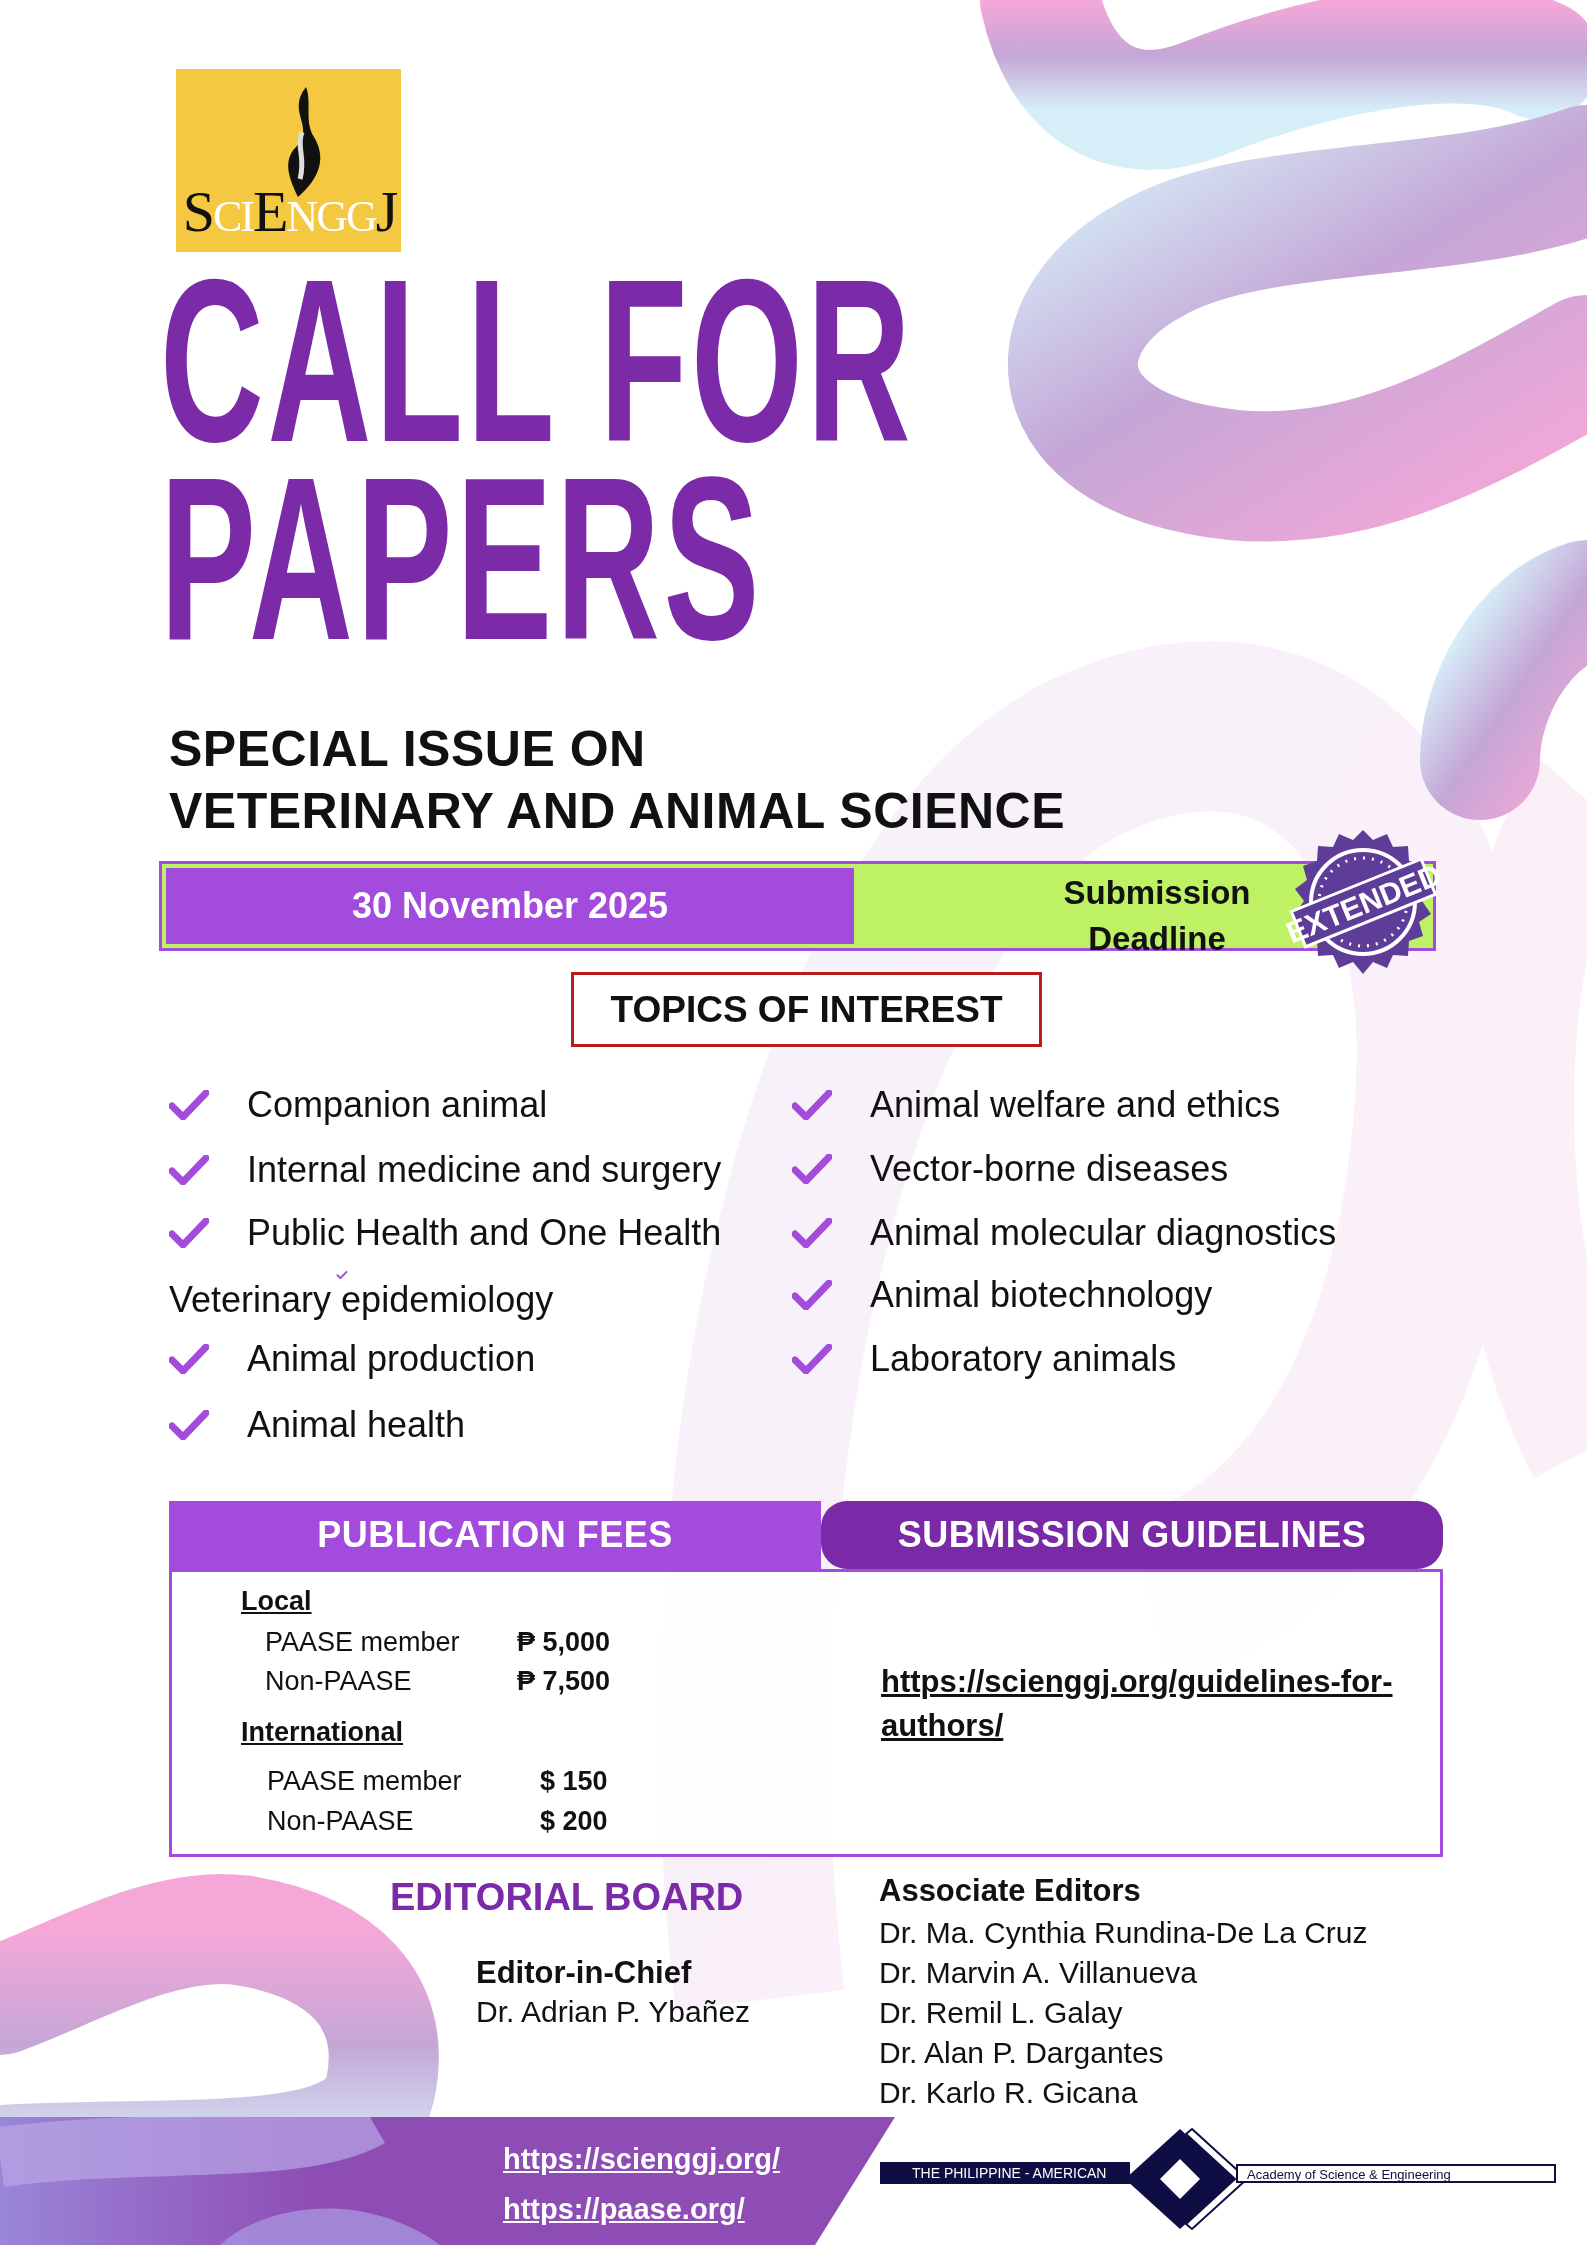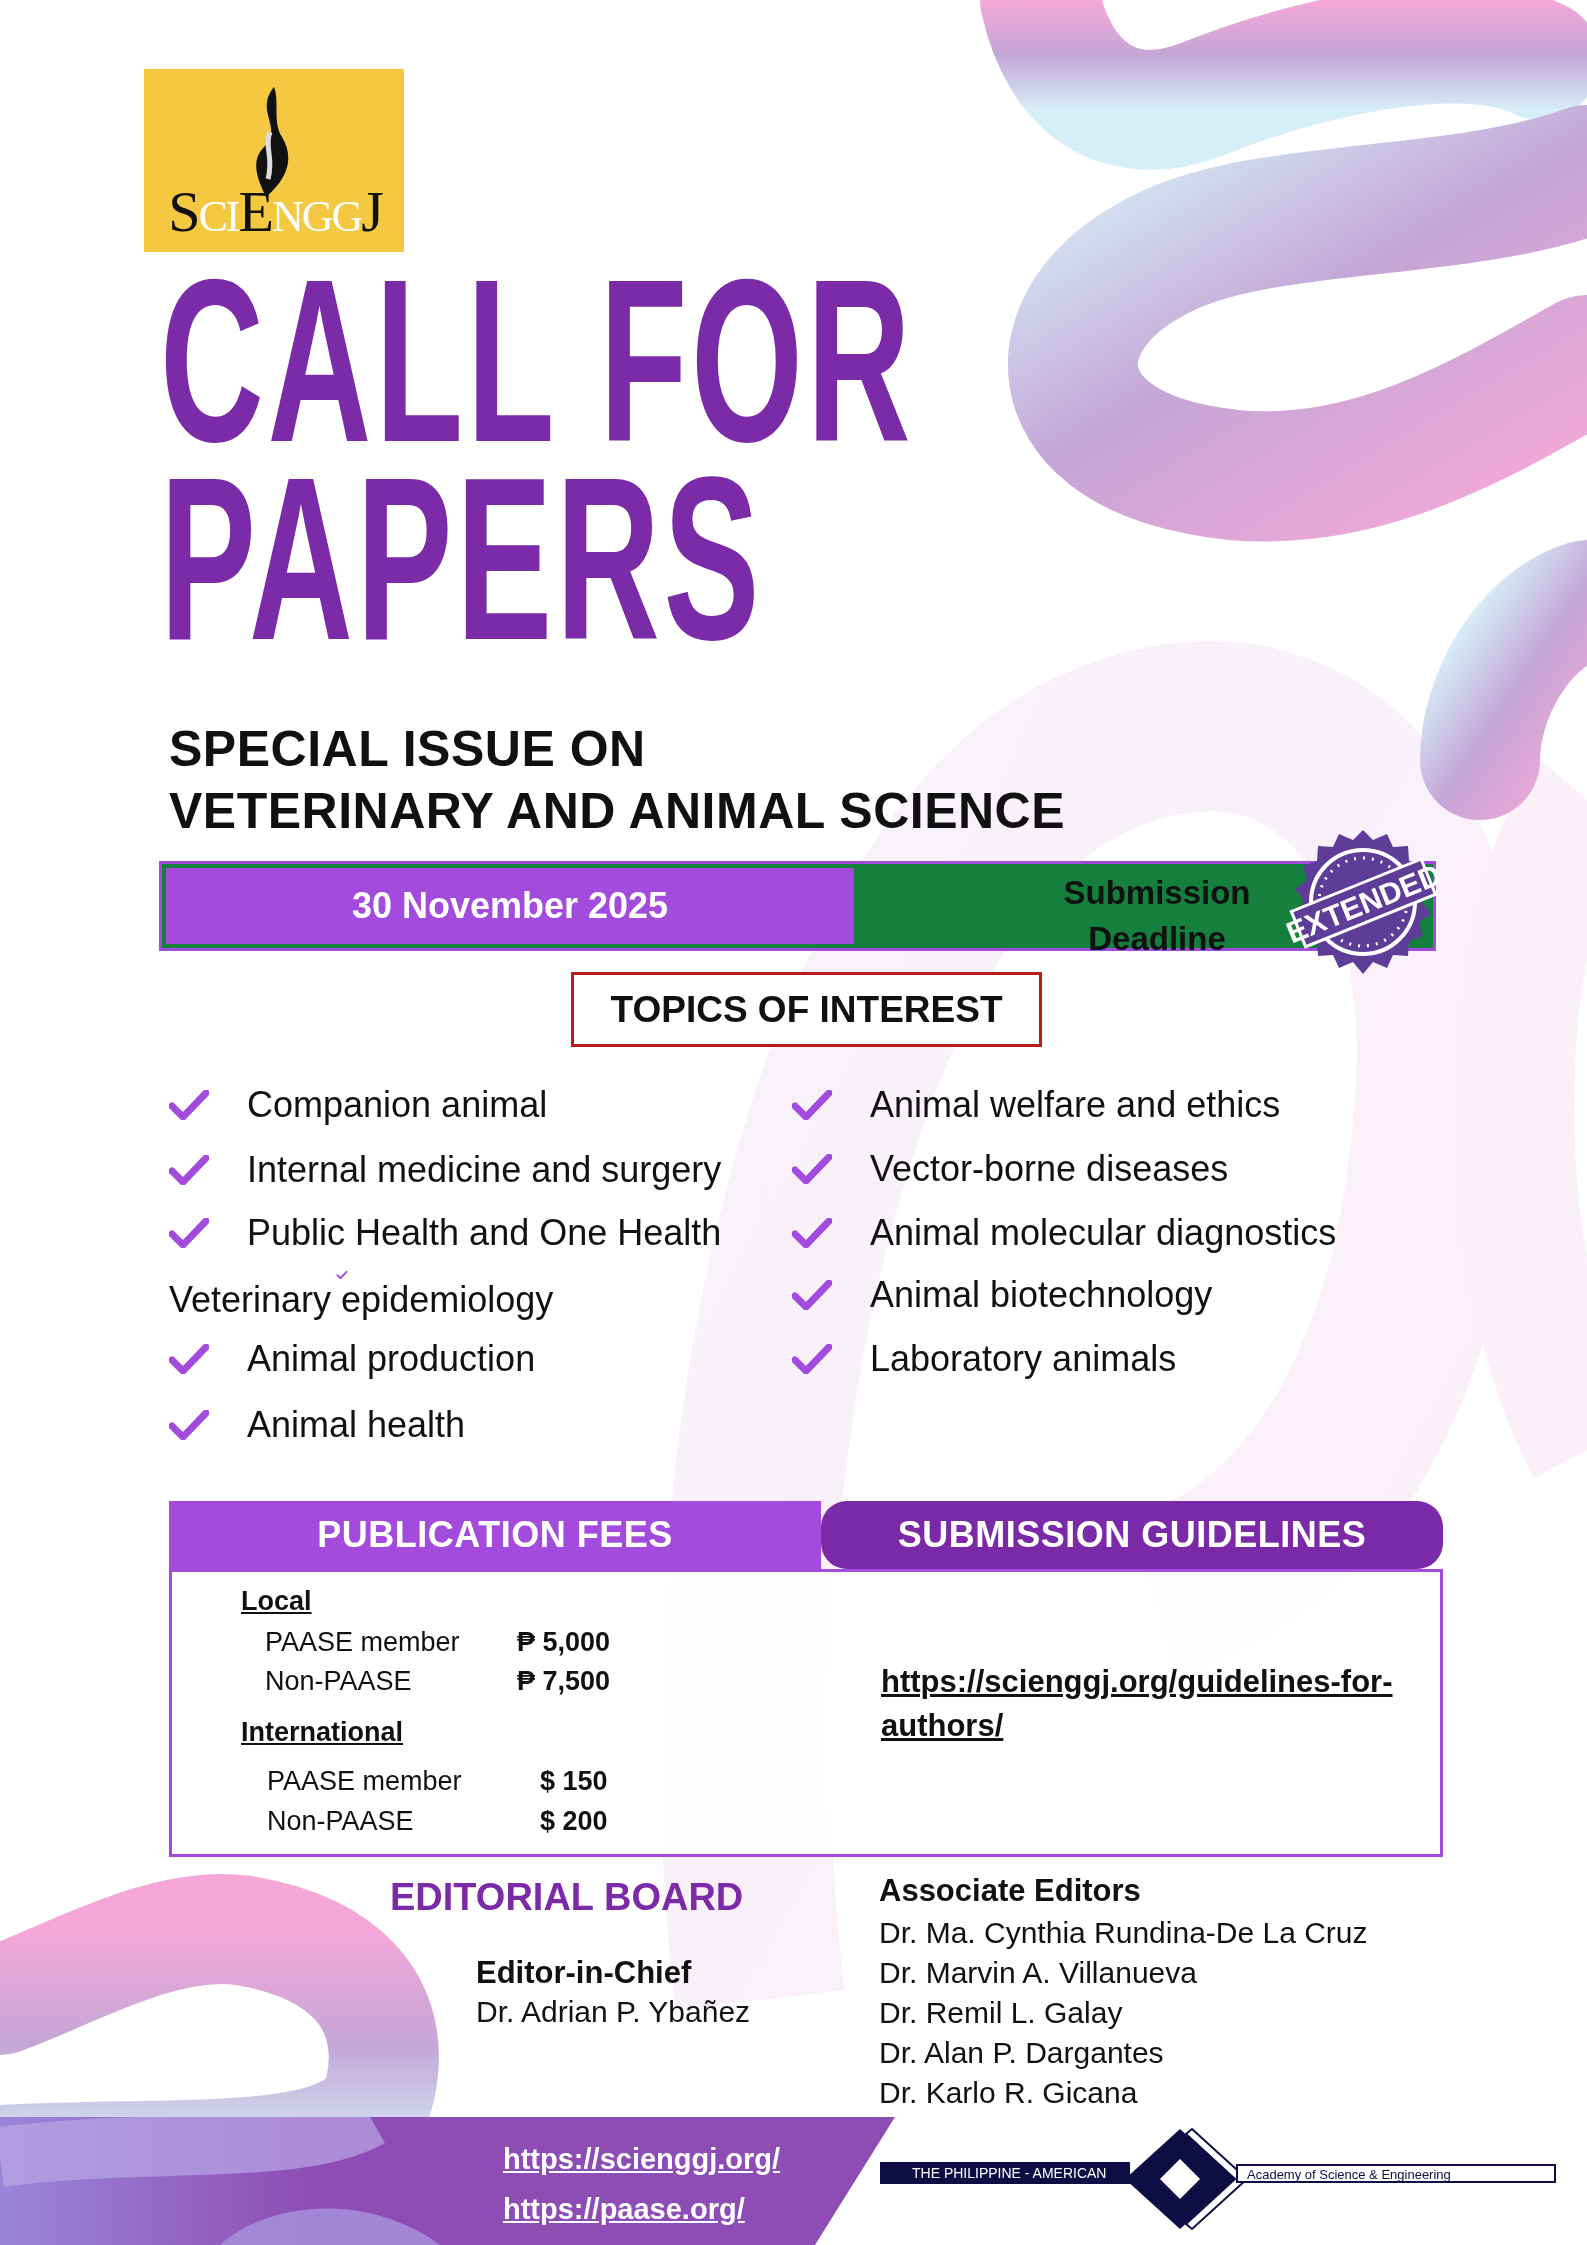--- a/index.html
+++ b/index.html
@@ -5,21 +5,21 @@
   html, body { margin: 0; padding: 0; }
   body {
     width: 1587px; height: 2245px; position: relative; overflow: hidden;
     background: #ffffff; font-family: "Liberation Sans", sans-serif; color: #111;
   }
   .abs { position: absolute; }
   
   .deco { position: absolute; pointer-events: none; }
   
   .logo {
-    left: 144px; top: 69px; width: 260px; height: 183px; background: #f5c842;
+    left: 176px; top: 69px; width: 225px; height: 183px; background: #f5c842;
     overflow: hidden;
     text-decoration: underline;
   }
   .logo .flame { position: absolute; left: 100px; top: 18px; width: 52px; height: 110px; }
   .logo .word {
     position: absolute; left: 6px; right: 4px; bottom: 6px; text-align: center;
     font-family: "Liberation Serif", serif; font-size: 58px; line-height: 58px; color: #111;
     letter-spacing: -2px; white-space: nowrap;
   }
   .logo .word .w { color: #fff; font-size: 44px; }
@@ -31,21 +31,21 @@
     transform: scaleX(0.62); transform-origin: left top; letter-spacing: 6px;
     white-space: nowrap;
   }
   .subtitle {
     left: 169px; top: 718px; font-weight: bold; font-size: 50px; line-height: 62px;
     color: #111; white-space: nowrap; letter-spacing: 0.5px;
   }
   
   .deadline {
     left: 159px; top: 861px; width: 1277px; height: 90px; box-sizing: border-box;
-    border: 3px solid #a24bdc; background: #15803d;
+    border: 3px solid #a24bdc; background: #bef264;
   }
   .deadline .date {
     position: absolute; left: 4px; top: 4px; bottom: 4px; width: 688px; background: #a24bdc;
     color: #fff; font-weight: bold; font-size: 36px; display: flex; align-items: center; justify-content: center;
   }
   .deadline .label {
     position: absolute; left: 840px; width: 310px; top: 6px; text-align: center;
     font-weight: bold; font-size: 33px; line-height: 46px; color: #111;
   }
   .stamp { left: 1283px; top: 826px; width: 160px; height: 160px; }

